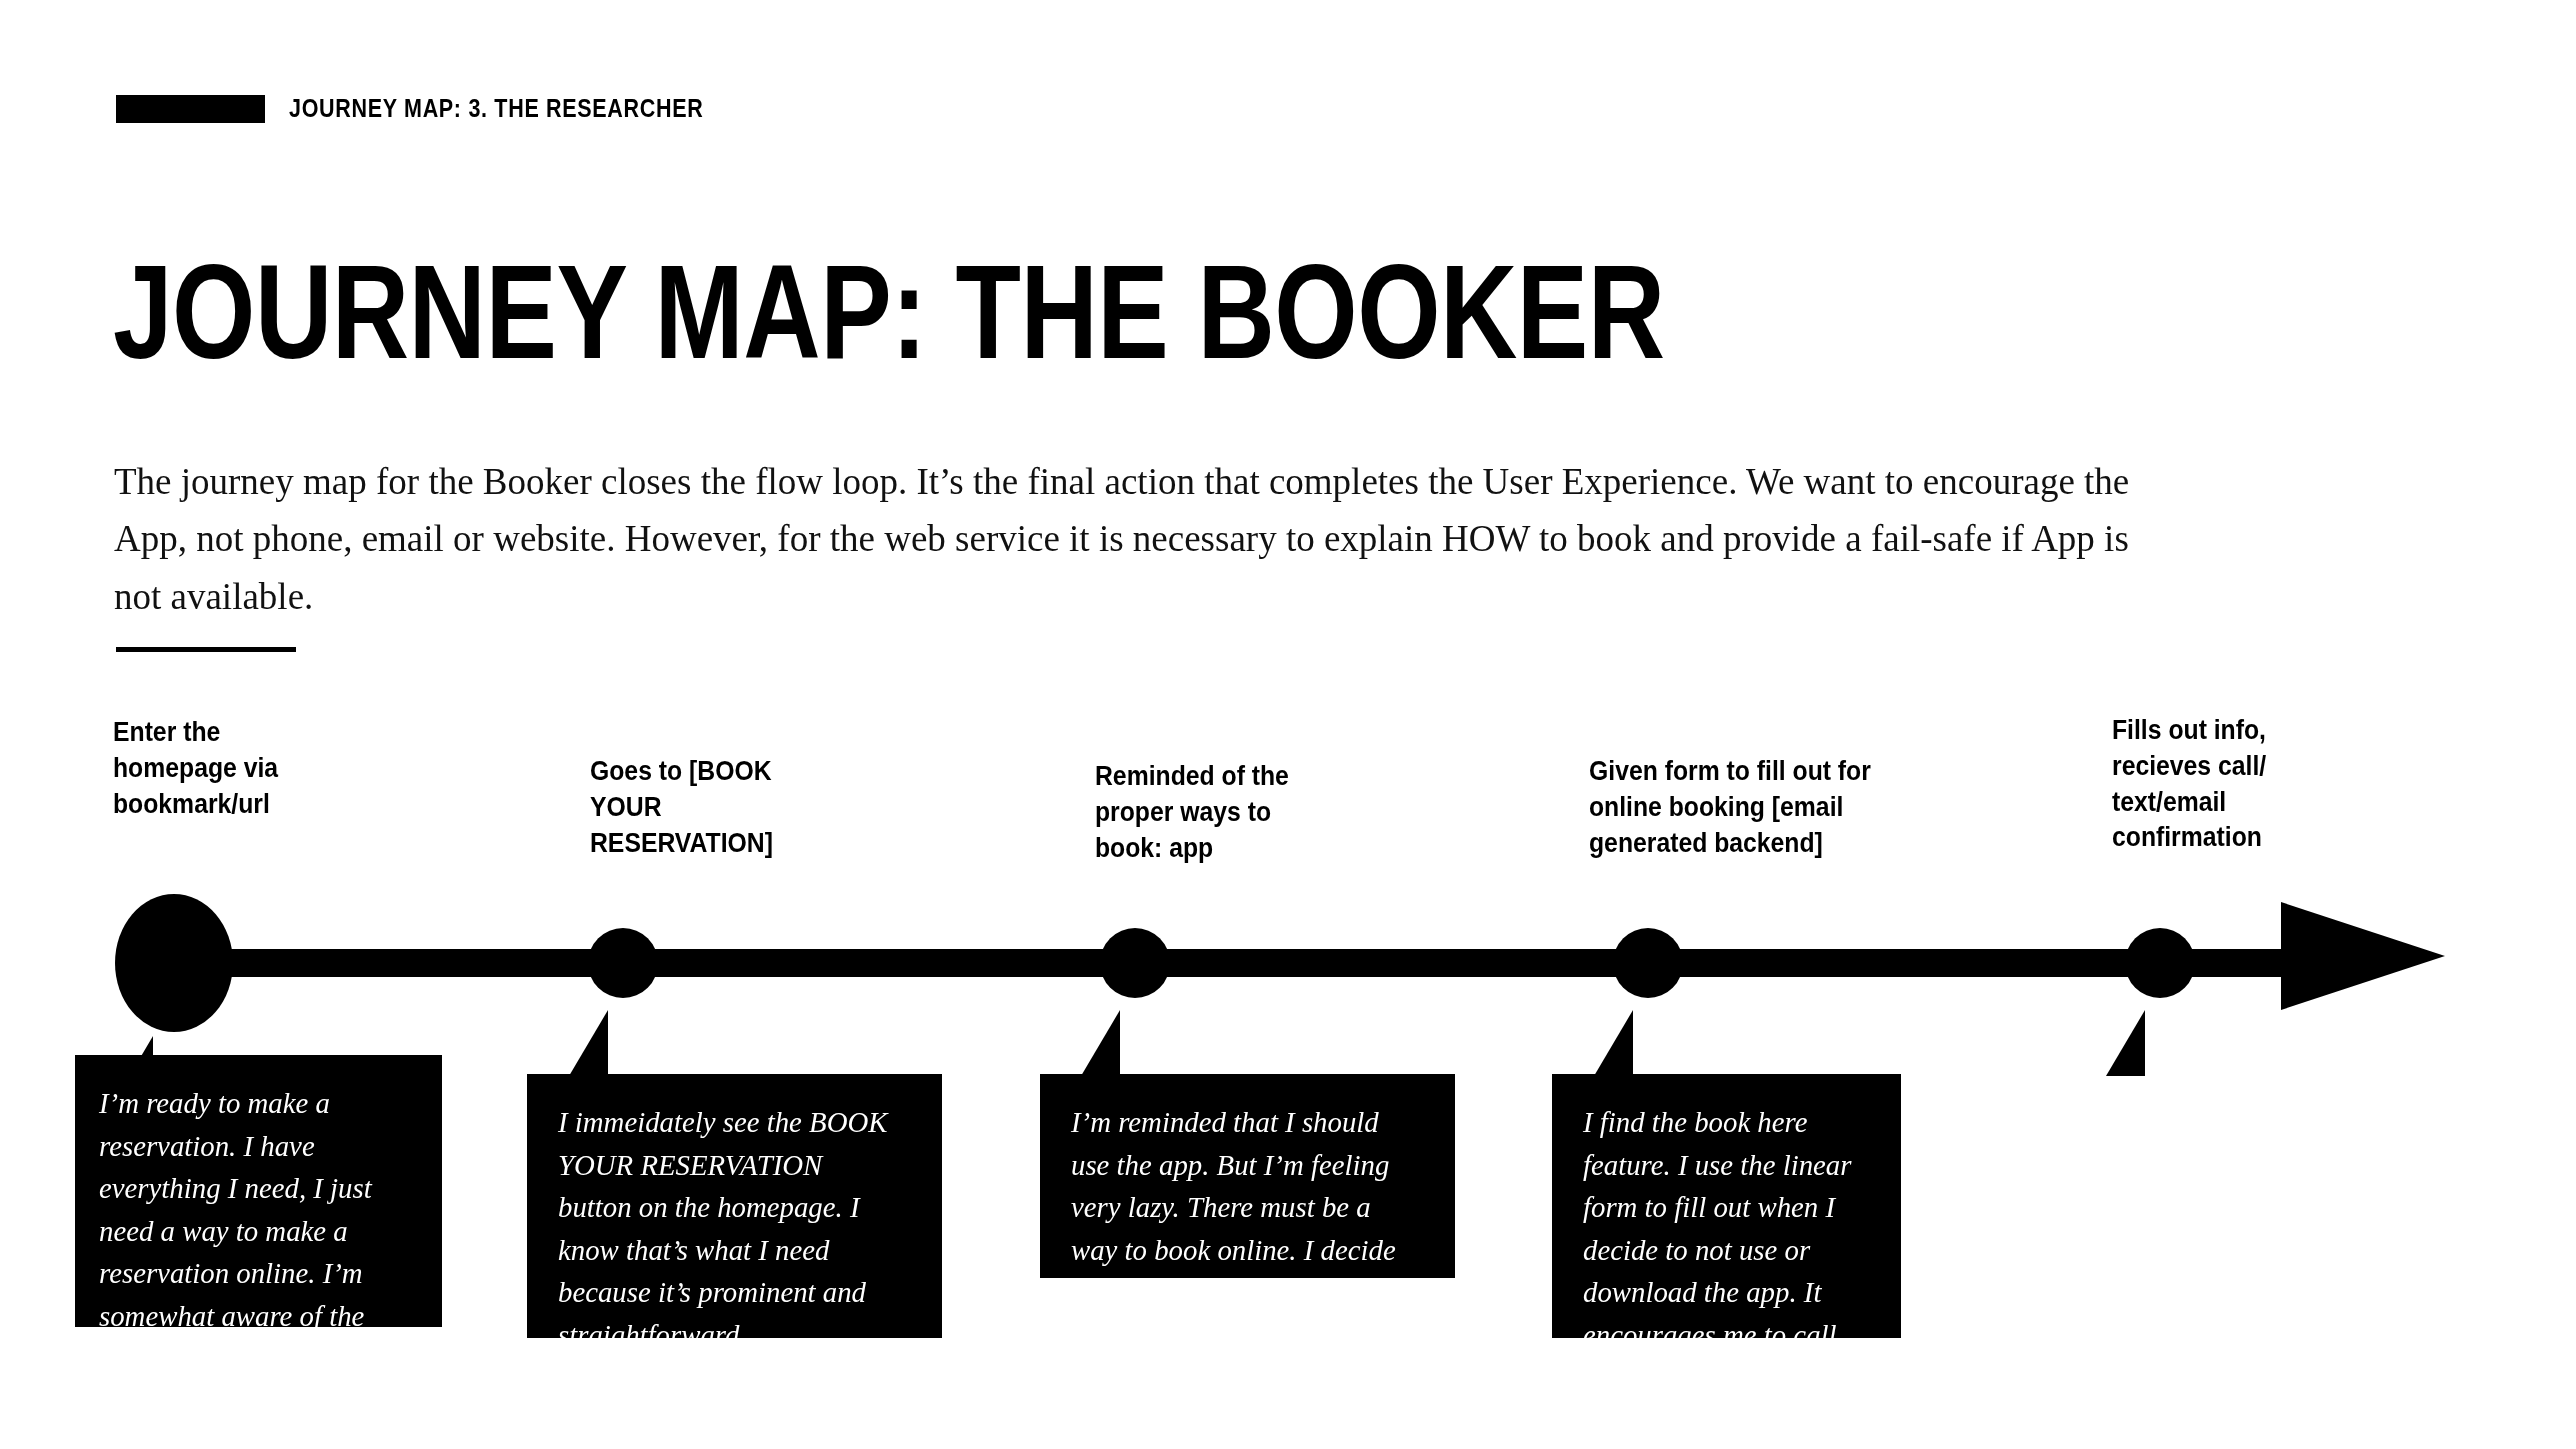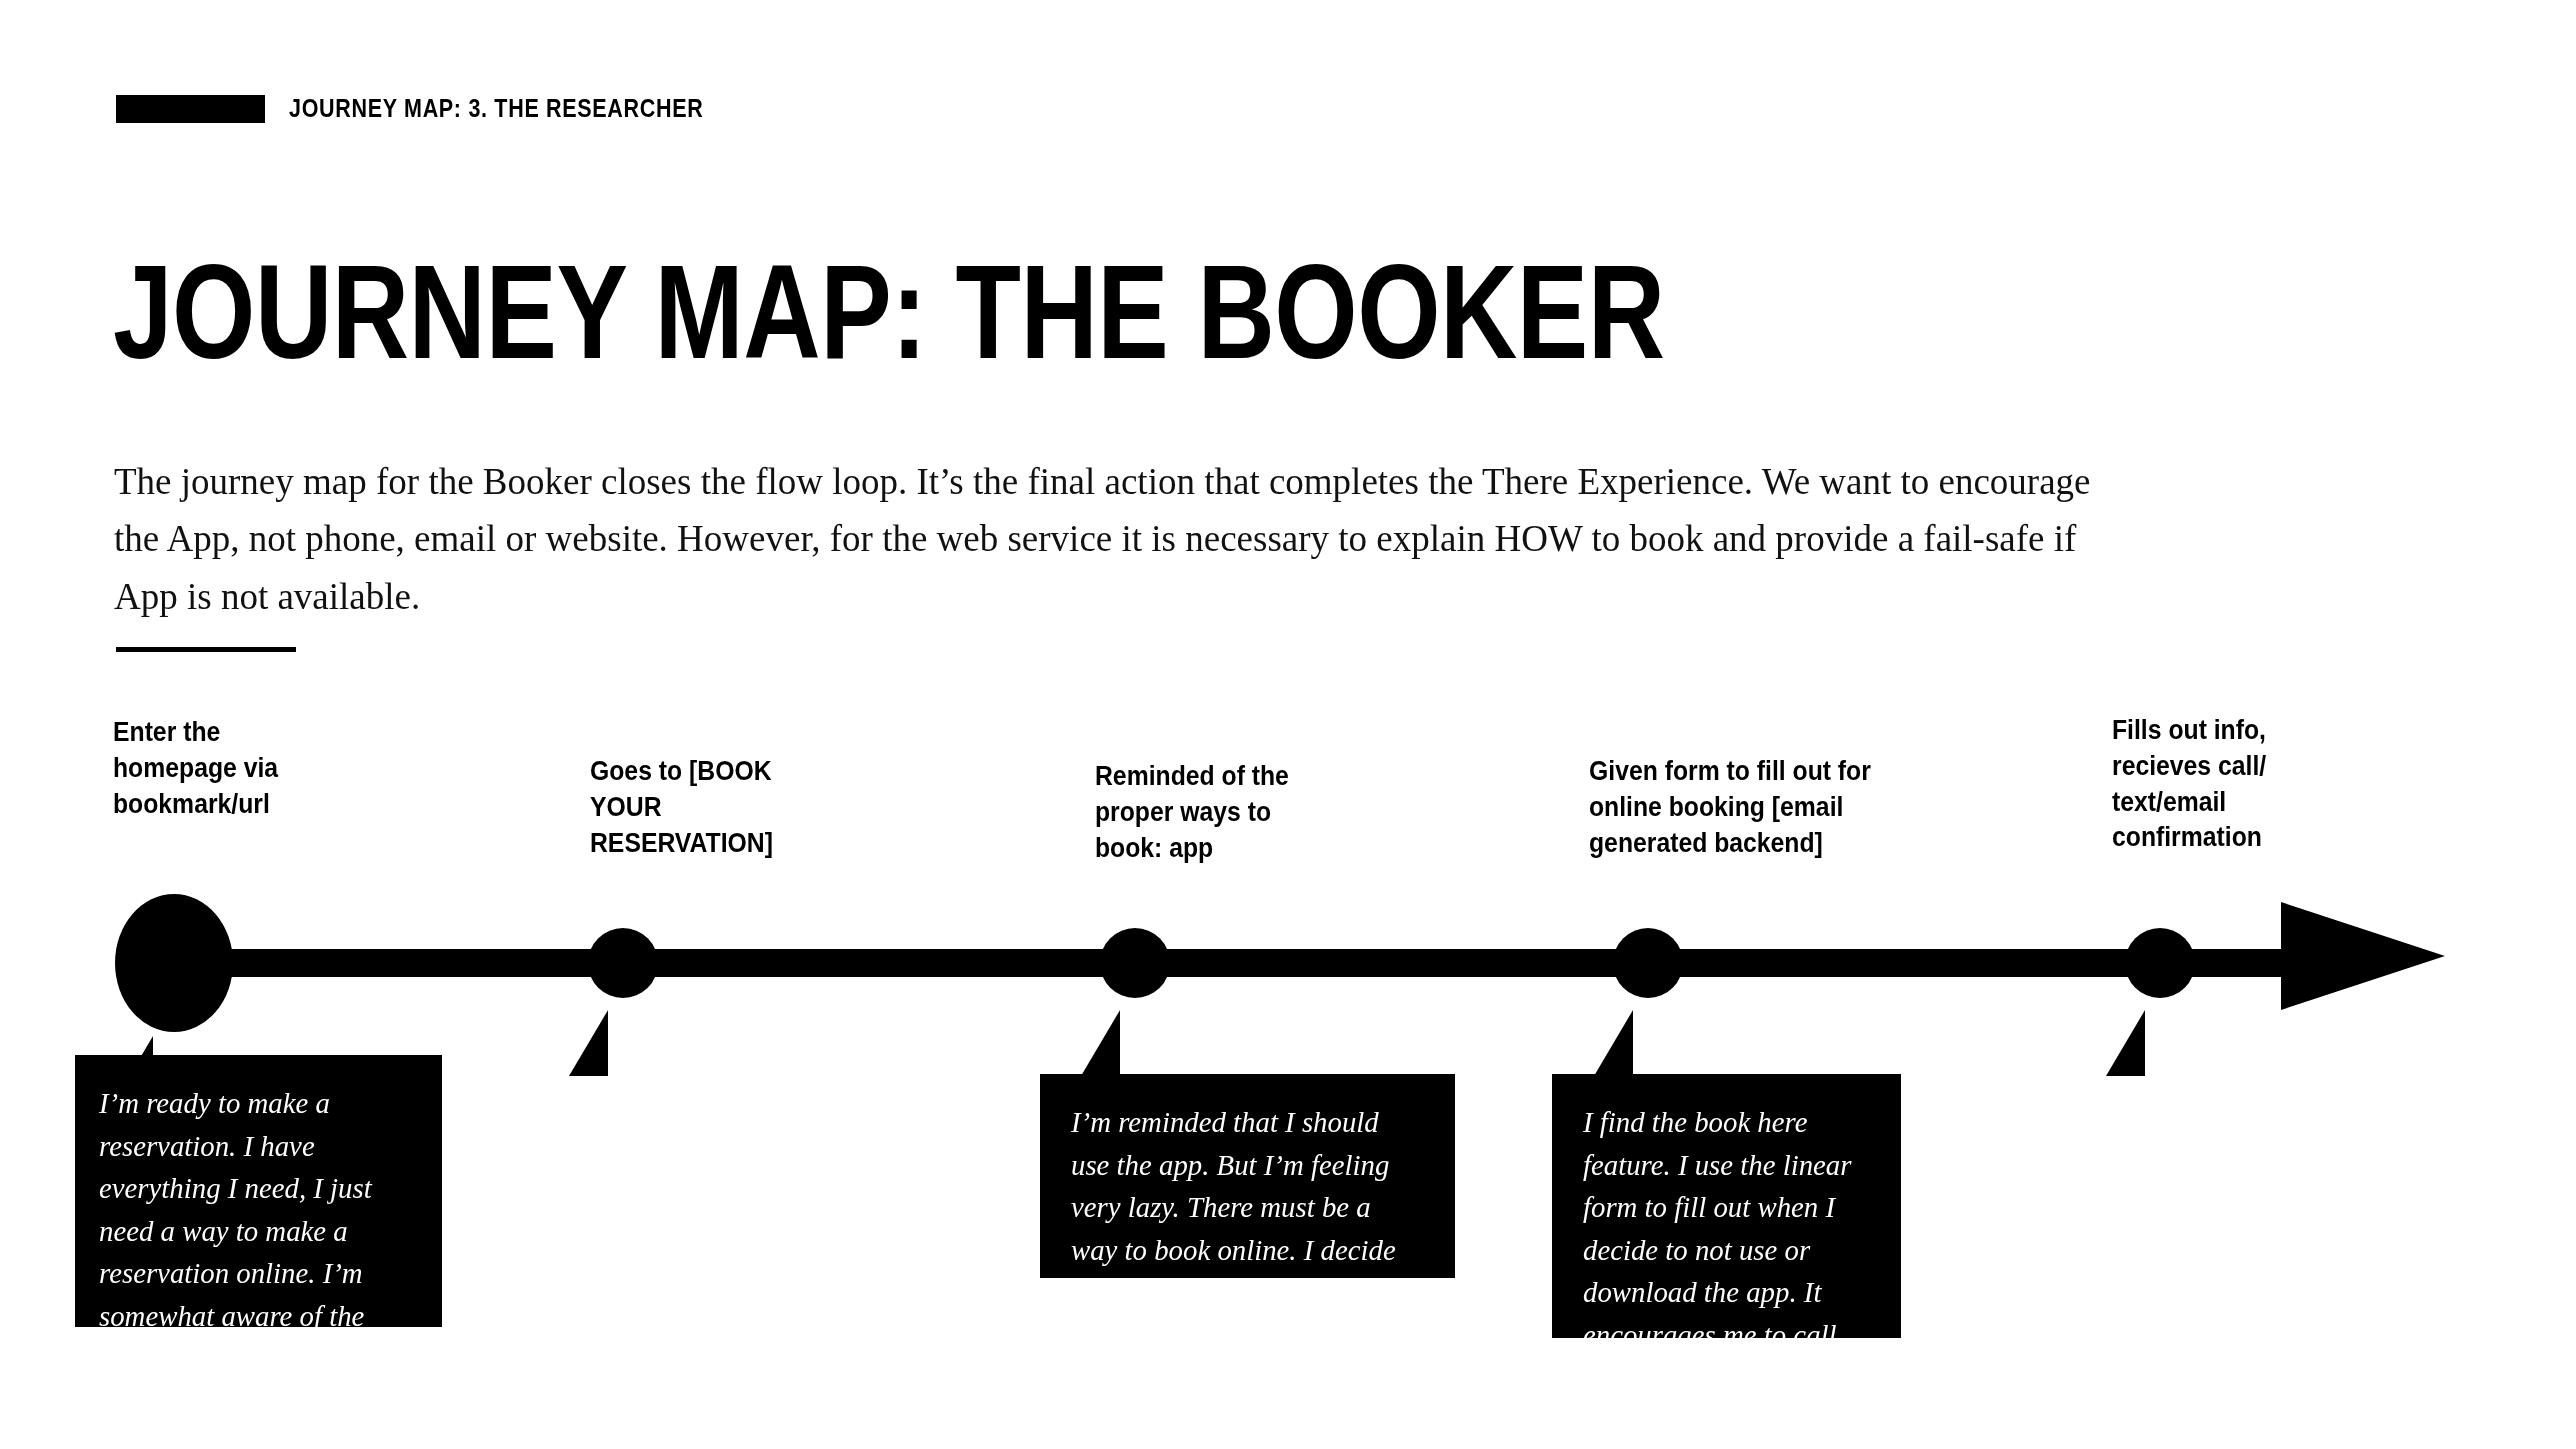--- a/index.html
+++ b/index.html
@@ -160,21 +160,21 @@
 
 <div id="page">
 
   <div id="eyebrow-row">
     <div id="eyebrow-bar"></div>
     <div id="eyebrow-text">JOURNEY MAP: 3. THE RESEARCHER</div>
   </div>
 
   <h1 id="page-title">JOURNEY MAP: THE BOOKER</h1>
 
-  <p id="intro-paragraph">The journey map for the Booker closes the flow loop. It’s the final action that completes the There Experience. We want to encourage the App, not phone, email or website. However, for the web service it is necessary to explain HOW to book and provide a fail-safe if App is not available.</p>
+  <p id="intro-paragraph">The journey map for the Booker closes the flow loop. It’s the final action that completes the User Experience. We want to encourage the App, not phone, email or website. However, for the web service it is necessary to explain HOW to book and provide a fail-safe if App is not available.</p>
 
   <div id="divider-rule"></div>
 
   <div id="timeline">
 
     <div class="axis-line"></div>
     <div class="axis-arrowhead"></div>
 
     <div class="node node-large"></div>
     <div class="node node-small" style="left:588px;"></div>
@@ -198,20 +198,23 @@
 recieves call/
 text/email
 confirmation</div>
 
     <div class="quote-tail" style="left:114px; top:1036px; border-width:0 0 66px 39px; border-color:transparent transparent #000000 transparent;"></div>
     <div class="quote-box" style="left:75px; top:1055px; width:367px; height:272px;padding-left:24px;">
       <div class="quote-text">I’m ready to make a reservation. I have everything I need, I just need a way to make a reservation online. I’m somewhat aware of the app.</div>
     </div>
 
     <div class="quote-tail" style="left:569px; top:1010px; border-width:0 0 66px 39px; border-color:transparent transparent #000000 transparent;"></div>
+    <div class="quote-box" style="left:527px; top:1074px; width:415px; height:264px;">
+      <div class="quote-text">I immeidately see the BOOK YOUR RESERVATION button on the homepage. I know that’s what I need because it’s prominent and straightforward.</div>
+    </div>
 
     <div class="quote-tail" style="left:1081px; top:1010px; border-width:0 0 66px 39px; border-color:transparent transparent #000000 transparent;"></div>
     <div class="quote-box" style="left:1040px; top:1074px; width:415px; height:204px;">
       <div class="quote-text">I’m reminded that I should use the app. But I’m feeling very lazy. There must be a way to book online. I decide to keep looking for that feature.</div>
     </div>
 
     <div class="quote-tail" style="left:1594px; top:1010px; border-width:0 0 66px 39px; border-color:transparent transparent #000000 transparent;"></div>
     <div class="quote-box" style="left:1552px; top:1074px; width:349px; height:264px;">
       <div class="quote-text">I find the book here feature. I use the linear form to fill out when I decide to not use or download the app. It encourages me to call for support if necessary.</div>
     </div>

